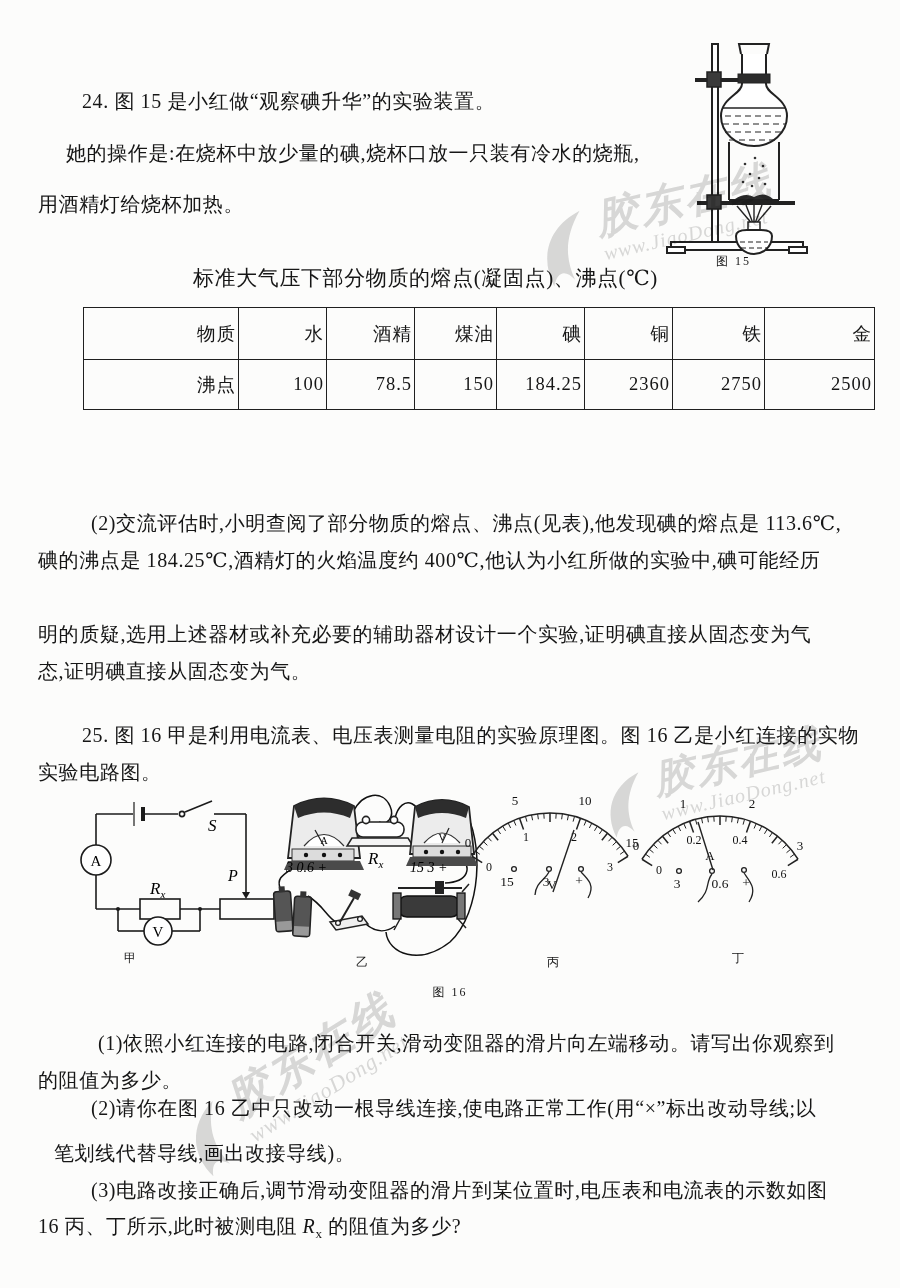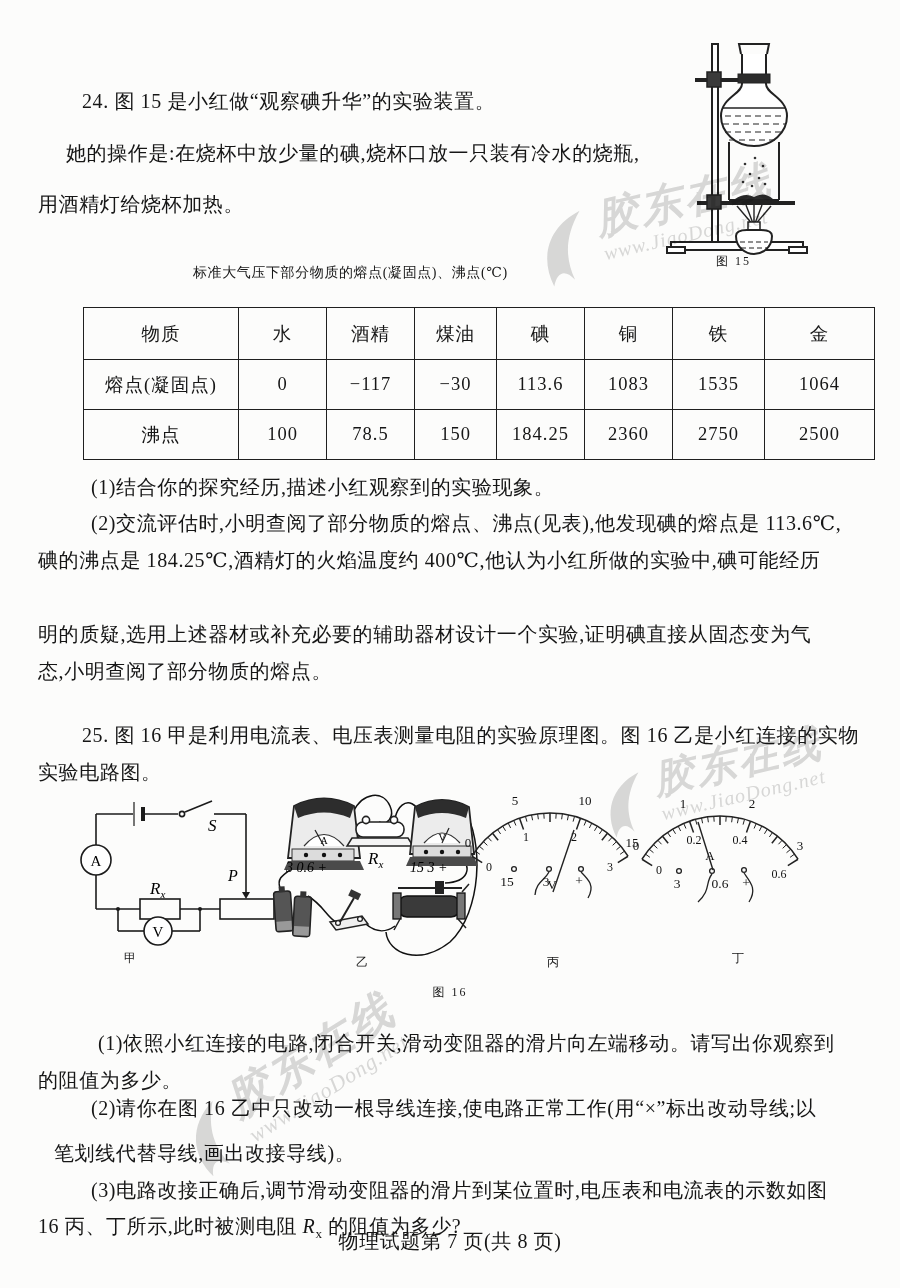--- a/index.html
+++ b/index.html
@@ -9,21 +9,21 @@
     background:#fcfcfb;overflow:hidden;
     font-family:"Liberation Serif","DejaVu Serif",serif;
     color:#161616;
   }
   .line{position:absolute;white-space:nowrap;font-size:20px;letter-spacing:0.6px;text-align:center;}
   .caption{position:absolute;white-space:nowrap;font-size:12px;letter-spacing:2px;}
   .center{left:0;width:900px;text-align:center;}
   
   .melt-table{position:absolute;left:83px;top:307px;width:792px;
     border-collapse:collapse;table-layout:fixed;}
-  .melt-table td{border:1.8px solid #1f1f1f;text-align:center;
+  .melt-table td{border:1.8px solid #1f1f1f;text-align:right;
     font-size:18.5px;height:49px;letter-spacing:1px;padding:0 2px;}
   .melt-table tr:first-child td{height:51px;}
   
   .fig{position:absolute;}
   .fig svg{display:block;}
   
   .wm{position:absolute;display:flex;align-items:flex-start;gap:8px;
       color:#c3c3c3;opacity:.62;pointer-events:none;z-index:5;
       mix-blend-mode:multiply;}
   .wm-brand{font-size:42px;font-weight:bold;font-style:italic;
@@ -99,21 +99,21 @@
           <g stroke-width="1.1" stroke-dasharray="5 3">
             <line x1="85" y1="206" x2="113" y2="206"></line>
             <line x1="86" y1="212" x2="112" y2="212"></line>
           </g>
         </g>
       </g>
     </svg>
   </div>
   <div class="caption" style="left:716px;top:253px">图 15</div>
 
-  <div class="line" style="left:193px;top:264px;font-size:14px">标准大气压下部分物质的熔点(凝固点)、沸点(℃)</div>
+  <div class="line" style="left:193px;top:264px;font-size:21px">标准大气压下部分物质的熔点(凝固点)、沸点(℃)</div>
   <table class="melt-table">
     <colgroup>
       <col style="width:155px">
         <col style="width:88px">
         <col style="width:88px">
         <col style="width:82px">
       <col style="width:88px">
         <col style="width:88px">
         <col style="width:92px">
         <col>
@@ -123,47 +123,36 @@
       <td>物质</td>
       <td>水</td>
       <td>酒精</td>
       <td>煤油</td>
       <td>碘</td>
       <td>铜</td>
       <td>铁</td>
       <td>金</td>
     </tr>
     <tr>
-      <td>熔点(凝固点)</td>
-      <td>0</td>
-      <td>−117</td>
-      <td>−30</td>
-      <td>113.6</td>
-      <td>1083</td>
-      <td>1535</td>
-      <td>1064</td>
-    </tr>
-    <tr>
       <td>沸点</td>
       <td>100</td>
       <td>78.5</td>
       <td>150</td>
       <td>184.25</td>
       <td>2360</td>
       <td>2750</td>
       <td>2500</td>
     </tr>
   </tbody>
     </table>
 
-  <div class="line" style="left:91px;top:474px">(1)结合你的探究经历,描述小红观察到的实验现象。</div>
   <div class="line" style="left:91px;top:510px">(2)交流评估时,小明查阅了部分物质的熔点、沸点(见表),他发现碘的熔点是 113.6℃,</div>
   <div class="line" style="left:38px;top:547px">碘的沸点是 184.25℃,酒精灯的火焰温度约 400℃,他认为小红所做的实验中,碘可能经历</div>
   <div class="line" style="left:38px;top:621px">明的质疑,选用上述器材或补充必要的辅助器材设计一个实验,证明碘直接从固态变为气</div>
-  <div class="line" style="left:38px;top:658px">态,小明查阅了部分物质的熔点。</div>
+  <div class="line" style="left:38px;top:658px">态,证明碘直接从固态变为气。</div>
 
   <div class="line" style="left:82px;top:722px">25. 图 16 甲是利用电流表、电压表测量电阻的实验原理图。图 16 乙是小红连接的实物</div>
   <div class="line" style="left:38px;top:759px">实验电路图。</div>
 
   <div class="fig" style="left:58px;top:798px">
     <svg width="220" height="160" viewBox="0 0 220 160" font-family="Liberation Serif,DejaVu Serif,serif">
       <g stroke="#1b1b1b" stroke-width="1.6" fill="none">
         <line x1="38" y1="16" x2="75" y2="16"></line>
         <line x1="85" y1="16" x2="120" y2="16"></line>
         <g>
@@ -419,21 +408,20 @@
 
   <div class="line" style="left:98px;top:1030px">(1)依照小红连接的电路,闭合开关,滑动变阻器的滑片向左端移动。请写出你观察到</div>
   <div class="line" style="left:38px;top:1067px">的阻值为多少。</div>
   <div class="line" style="left:91px;top:1095px">(2)请你在图 16 乙中只改动一根导线连接,使电路正常工作(用“×”标出改动导线;以</div>
   <div class="line" style="left:54px;top:1140px">笔划线代替导线,画出改接导线)。</div>
   <div class="line" style="left:91px;top:1177px">(3)电路改接正确后,调节滑动变阻器的滑片到某位置时,电压表和电流表的示数如图</div>
   <div class="line" style="left:38px;top:1213px">
     <span>16 丙、丁所示,此时被测电阻 </span><span class="rx-i">R</span><sub>x</sub><span> 的阻值为多少?</span>
   </div>
 
-  <div class="line center" style="top:1228px;text-align:center">物理试题第 7 页(共 8 页)</div>
 
   <div class="wm" style="left:533px;top:186px;transform:rotate(-13deg)">
     <svg class="wm-swoosh" width="58" height="72" viewBox="0 0 60 76">
         <path d="M10,74 C2,42 16,12 54,2 C32,26 28,48 33,72 C25,58 16,60 10,74 Z"></path>
       </svg>
     <div class="wm-text">
       <div class="wm-brand">胶东在线</div>
       <div class="wm-url">www.JiaoDong.net</div>
     </div>
   </div>

